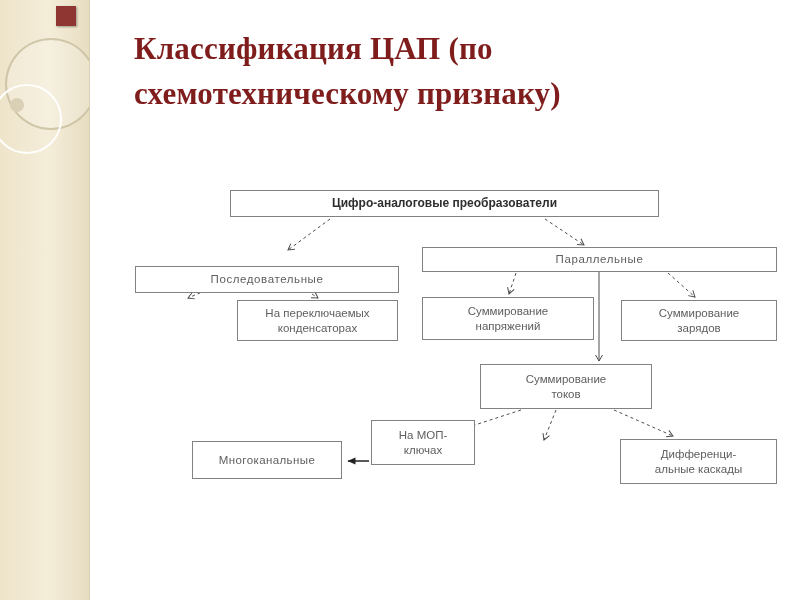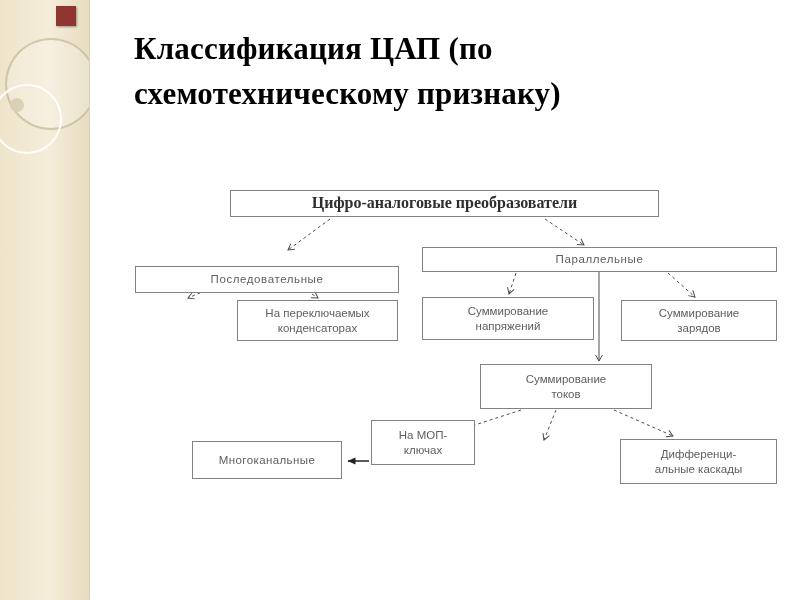--- a/index.html
+++ b/index.html
@@ -21,31 +21,31 @@
   .circle3{position:absolute;left:10px;top:98px;width:14px;height:14px;border-radius:50%;
     background:#d9d0b6;}
   .accent-square{
     position:absolute;left:56px;top:6px;width:20px;height:20px;background:#8f3532;
     box-shadow:1px 1px 2px rgba(0,0,0,.35);
   }
   
   .title{
     position:absolute;left:134px;top:26px;width:650px;
     font-family:"Liberation Serif",serif;font-weight:bold;
-    font-size:31px;line-height:45px;color:#000000;letter-spacing:.2px;
+    font-size:31px;line-height:45px;color:#7f1d1d;letter-spacing:.2px;
   }
   
   .node{
     position:absolute;background:#fff;border:1px solid #828282;
     display:flex;align-items:center;justify-content:center;
     text-align:center;font-size:11.5px;color:#5e5e5e;line-height:1.3;
     box-sizing:border-box;
   }
   .node span{white-space:pre-line;}
-  .n-root{left:230px;top:190px;width:429px;height:27px;font-weight:bold;color:#2e2e2e;font-size:16px;font-family:Liberation Serif, serif;}
+  .n-root{left:230px;top:190px;width:429px;height:27px;font-weight:bold;color:#2e2e2e;font-size:12px;}
   .n-serial{left:135px;top:266px;width:264px;height:27px;letter-spacing:.6px;}
   .n-parallel{left:422px;top:247px;width:355px;height:25px;letter-spacing:.6px;}
   .n-pwm{left:135px;top:300px;width:77px;height:37px;}
   .n-swcap{left:237px;top:300px;width:161px;height:41px;}
   .n-vsum{left:422px;top:297px;width:172px;height:43px;}
   .n-qsum{left:621px;top:300px;width:156px;height:41px;}
   .n-isum{left:480px;top:364px;width:172px;height:45px;}
   .n-multi{left:192px;top:441px;width:150px;height:38px;letter-spacing:.4px;}
   .n-mos{left:371px;top:420px;width:104px;height:45px;}
   .n-isrc{left:480px;top:443px;width:122px;height:41px;}

